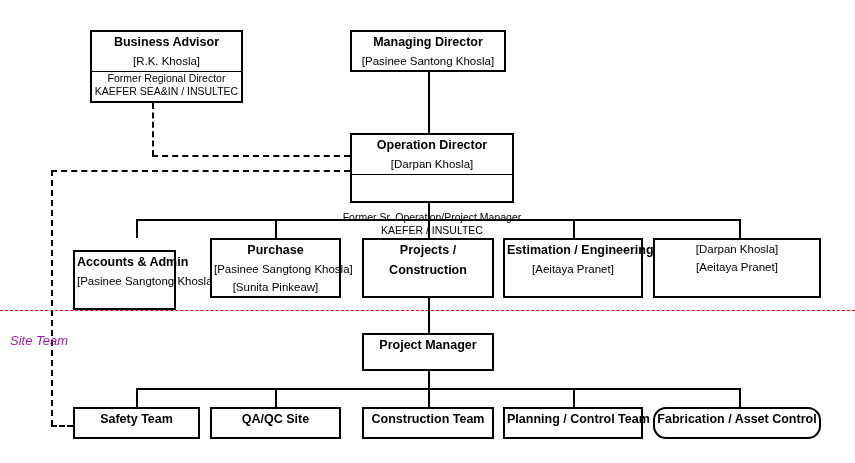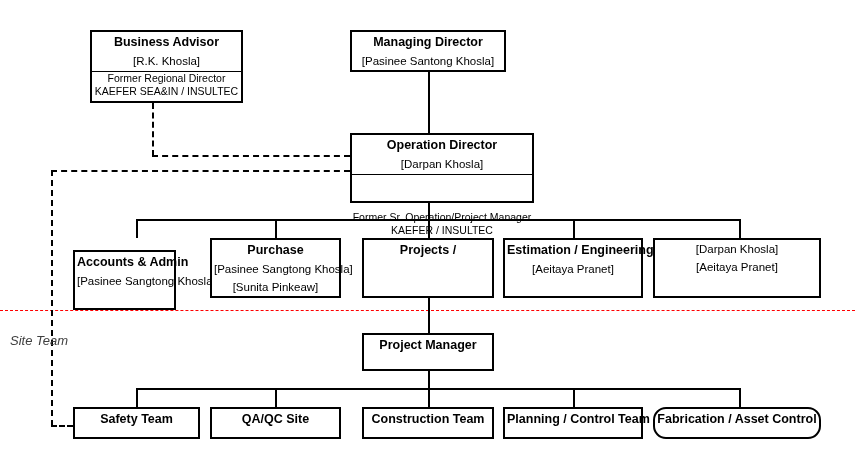--- a/index.html
+++ b/index.html
@@ -89,21 +89,21 @@
     left: 0;
     width: 855px;
     height: 0;
     border-top: 1.5px dashed #ff0000;
     z-index: 1;
   }
   #site-team-label {
     position: absolute;
     font-style: italic;
     font-size: 13px;
-    color: #404040;
+    color: #a21caf;
     white-space: nowrap;
     z-index: 4;
   }
 </style>
 </head>
 <body>
 
 <div id="chart-root">
 
   <div id="site-divider" style="top:310px;"></div>
@@ -144,41 +144,42 @@
     <div class="divider"></div>
     <div class="sub">Former Regional Director</div>
     <div class="sub">KAEFER SEA&amp;IN  / INSULTEC</div>
   </div>
 
   <div class="node" style="left:350px; top:30px; width:156px; height:42px;">
     <div class="title">Managing Director</div>
     <div class="person">[Pasinee Santong Khosla]</div>
   </div>
 
-  <div class="node" style="left:350px; top:133px; width:184px; height:70px;">
+  <div class="node" style="left:350px; top:133px; width:164px; height:70px;">
     <div class="title">Operation Director</div>
     <div class="person">[Darpan Khosla]</div>
     <div class="divider"></div>
     <div class="sub clip">Former Sr. Operation/Project  Manager</div>
     <div class="sub">KAEFER / INSULTEC</div>
   </div>
 
   <div class="node" style="left:73px; top:250px; width:103px; height:60px;">
     <div class="title">Accounts &amp; Admin</div>
     <div class="person">[Pasinee Sangtong Khosla]</div>
   </div>
 
   <div class="node" style="left:210px; top:238px; width:131px; height:60px;">
     <div class="title">Purchase</div>
     <div class="person">[Pasinee Sangtong Khosla]</div>
     <div class="person">[Sunita Pinkeaw]</div>
   </div>
 
   <div class="node" style="left:362px; top:238px; width:132px; height:60px;">
     <div class="title">Projects /</div>
+    <div class="title">Construction</div>
   </div>
 
   <div class="node" style="left:503px; top:238px; width:140px; height:60px;">
     <div class="title">Estimation / Engineering</div>
     <div class="person">[Aeitaya Pranet]</div>
   </div>
 
   <div class="node" style="left:653px; top:238px; width:168px; height:60px;">
     <div class="person">[Darpan Khosla]</div>
     <div class="person">[Aeitaya Pranet]</div>

